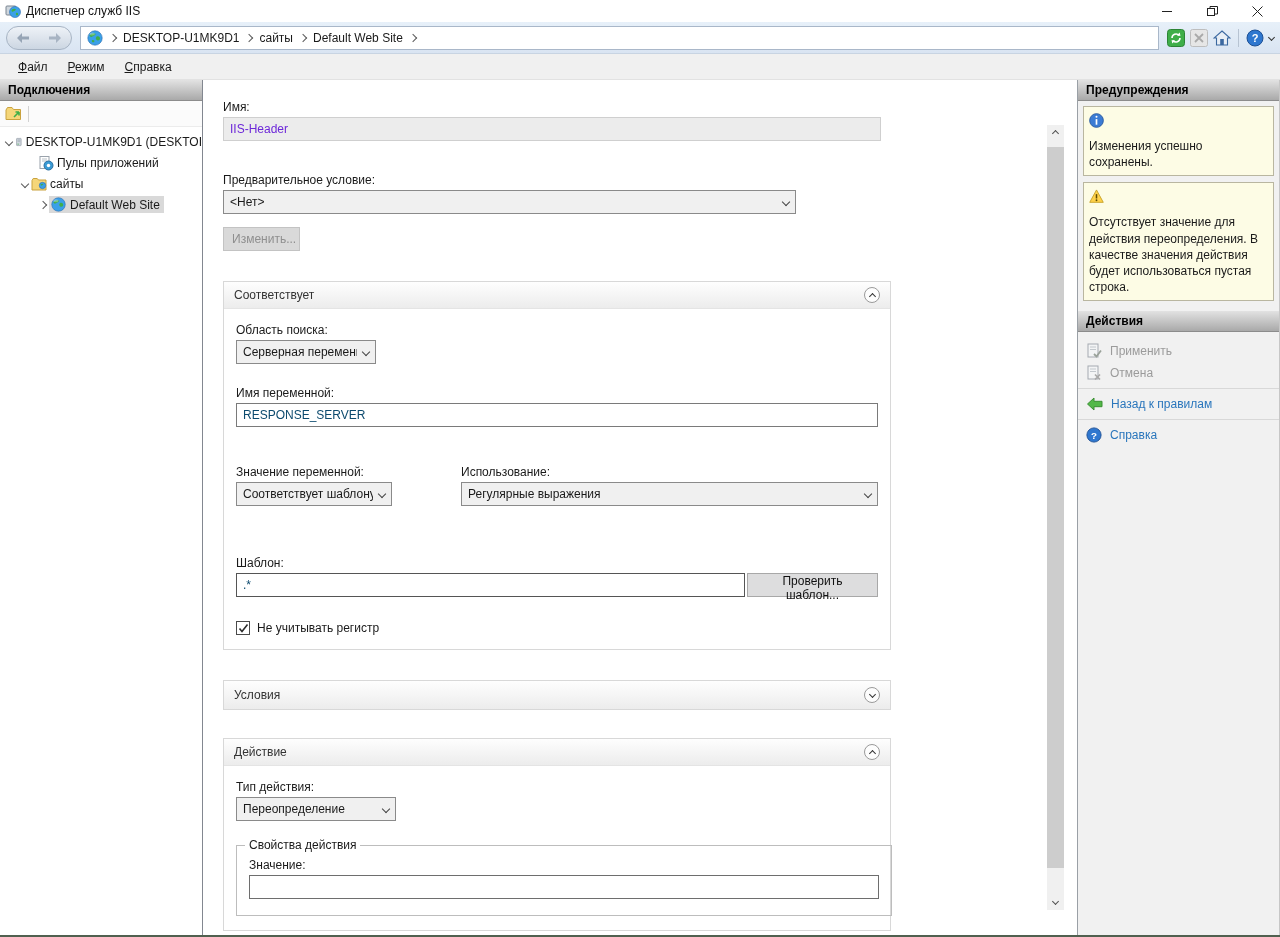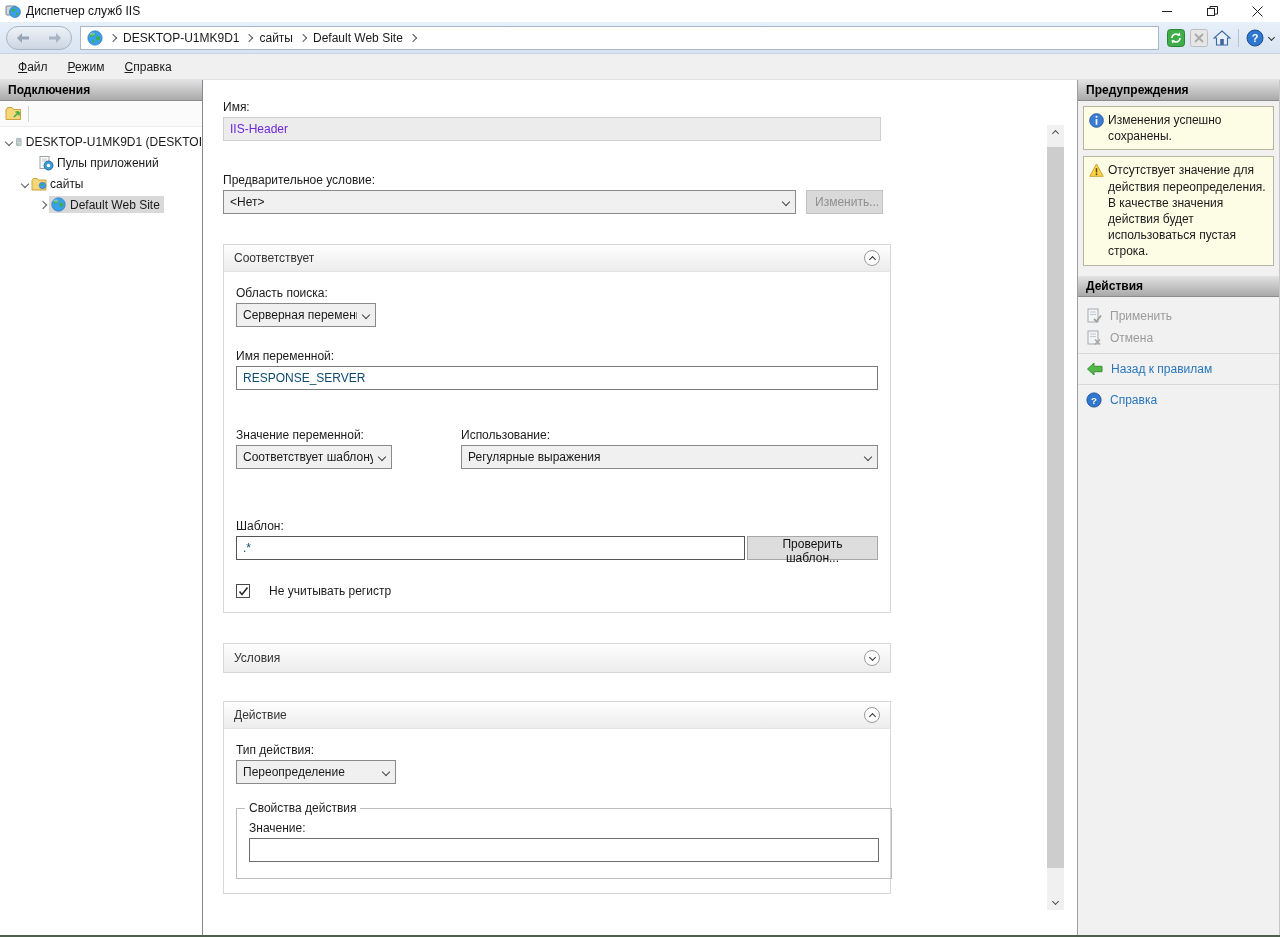--- a/index.html
+++ b/index.html
@@ -59,39 +59,39 @@
   .row-flex { display:flex; align-items:flex-start; }
 
   .expander { border:1px solid #d8d8d8; margin-top:30px; width:668px; }
   .exp-header { height:26px; background:linear-gradient(#fefefe,#ececec); display:flex; align-items:center; padding:0 10px; color:#333; }
   .exp-header .circle { margin-left:auto; width:16px; height:16px; border:1px solid #9a9a9a; border-radius:50%; display:flex; align-items:center; justify-content:center; background:#fdfdfd; }
   .circle .chev { width:5px; height:5px; border-color:#333; }
   .circle .chev.up { margin-top:2px; }
   .circle .chev.down { margin-top:-2px; }
   .exp-body { padding:6px 12px 14px; border-top:1px solid #e4e4e4; }
 
-  .checkrow { display:flex; align-items:center; gap:19px; margin-top:24px; }
+  .checkrow { display:flex; align-items:center; gap:7px; margin-top:24px; }
   .cbox { width:14px; height:14px; border:1px solid #4a4a4a; background:#fff; position:relative; flex:0 0 auto; }
   .cbox svg { position:absolute; left:1px; top:1px; }
 
   .fieldset { border:1px solid #bdbdbd; margin-top:24px; position:relative; padding:8px 12px 16px; width:656px; }
   .legend { position:absolute; top:-8px; left:8px; background:#fff; padding:0 4px; }
 
   
   .scrollbar { position:absolute; top:45px; bottom:25px; right:13px; width:17px; background:#f0f0f0; }
   .sb-arrow { position:absolute; left:0; width:17px; height:17px; display:flex; align-items:center; justify-content:center; }
   .sb-arrow .chev{ border-color:#505050; width:5px; height:5px; }
   .sb-up { top:0; }
   .sb-down { bottom:0; }
   .sb-thumb { position:absolute; left:0; top:22px; bottom:42px; width:17px; background:#cdcdcd; }
 
   
   .right-panel { width:202px; flex:0 0 auto; background:#f1f1f1; display:flex; flex-direction:column; border-right:1px solid #c7c7c7; }
   .alerts-wrap { padding:5px 5px 4px; }
-  .alert { display:flex; gap:4px; background:#fdfce5; border:1px solid #b9b6a0; padding:5px 5px; line-height:1.35; margin-bottom:6px; }
+  .alert { display:flex; gap:10px; background:#fdfce5; border:1px solid #b9b6a0; padding:5px 5px; line-height:1.35; margin-bottom:6px;flex-direction:column; }
   .alert .aicon { flex:0 0 auto; margin-top:1px; }
   .actions-area { flex:1; padding-top:8px; display:flex; flex-direction:column; }
   .act { display:flex; align-items:center; gap:8px; height:22px; padding-left:8px; }
   .act .alabel.gray { color:#9b9b9b; }
   .act .alabel.link { color:#2a76bc; }
   .act-sep { border-top:1px solid #d8d8d8; margin:4px 0; }
 </style>
 </head>
 <body>
 
@@ -237,21 +237,21 @@
       </div>
     </div>
 
     <div class="main-panel">
       <div class="main-content">
 
         <span class="lbl">Имя:</span>
         <input class="tbox disabled" style="width: 658px;" readonly="" value="IIS-Header">
 
         <span class="lbl" style="margin-top:32px;">Предварительное условие:</span>
-        <div class="row-flex" style="gap:10px;">
+        <div class="row-flex" style="gap:10px;flex-direction:column;">
           <div class="combo" style="width:573px;">
             <span class="ctext">&lt;Нет&gt;</span>
             <span class="chev down"></span>
           </div>
           <button class="btn disabled" style="margin-top:3px;width:77px;">Изменить...</button>
         </div>
 
         <div class="expander">
           <div class="exp-header">
             <span>Соответствует</span>

